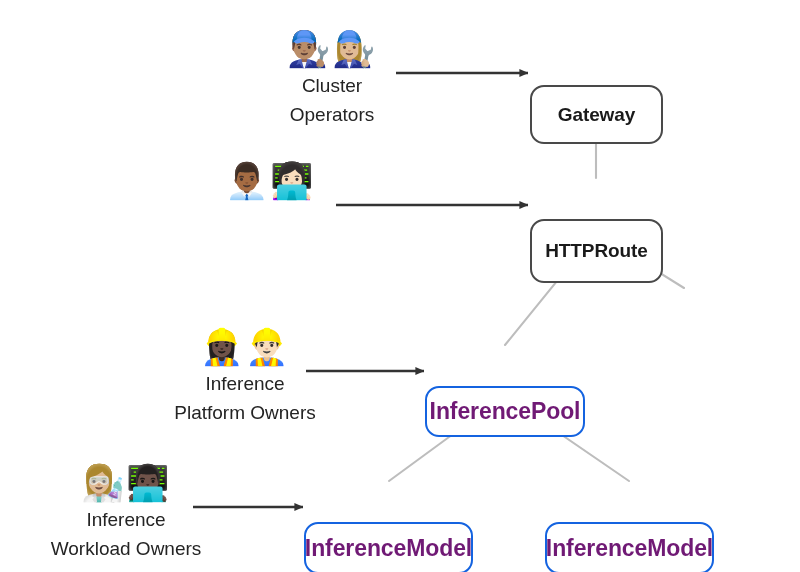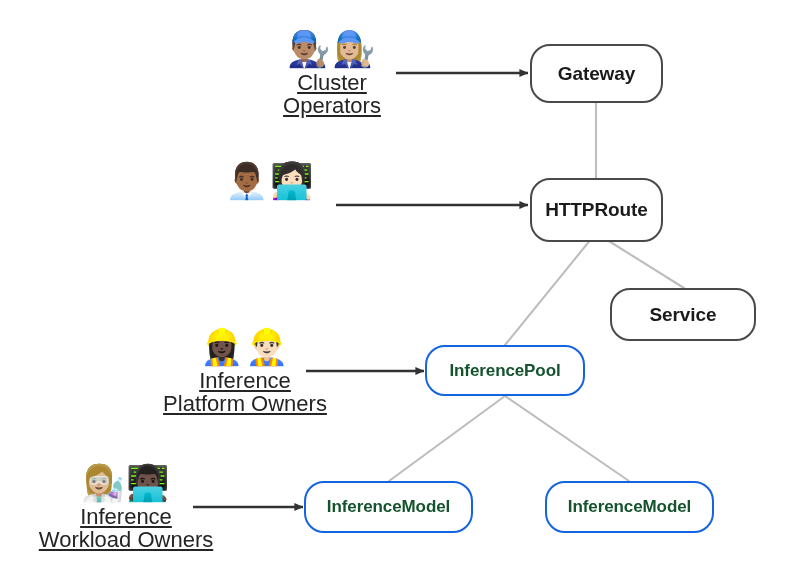--- a/index.html
+++ b/index.html
@@ -29,35 +29,36 @@
   }
 
   
   .node {
     position: absolute;
     box-sizing: border-box;
     display: flex;
     align-items: center;
     justify-content: center;
     background: #ffffff;
-    border-radius: 20px;
+    border-radius: 14px;
     font-weight: bold;
     letter-spacing: -0.1px;
     white-space: nowrap;
     z-index: 3;
+    margin-top: 41px;
   }
   .node.gw {
     border: 2px solid #494949;
     color: #1a1a1a;
     font-size: 19px;
   }
   .node.inf {
     border: 2.4px solid #1463e0;
-    color: #14532d;
-    font-size: 17px;
+    color: #701a75;
+    font-size: 23px;
   }
 
   
   .persona {
     position: absolute;
     display: flex;
     flex-direction: column;
     align-items: center;
     z-index: 3;
   }
@@ -65,25 +66,24 @@
     font-family: "DejaVu Sans", sans-serif;
     font-size: 35px;
     line-height: 42px;
     letter-spacing: 1px;
     white-space: nowrap;
     user-select: none;
   }
   .persona-label {
     margin-top: 1px;
     text-align: center;
-    font-size: 22px;
-    line-height: 23px;
+    font-size: 19px;
+    line-height: 29px;
     color: #242424;
     white-space: pre-line;
-    text-decoration: underline;
   }
 </style>
 </head>
 <body>
 
 <div id="diagram">
 
   <svg id="edges" viewBox="0 0 800 572" width="800" height="572" aria-hidden="true">
     <defs>
       <marker id="arrowhead" markerWidth="9" markerHeight="8" refX="8.6" refY="4" orient="auto" markerUnits="userSpaceOnUse">
@@ -130,23 +130,20 @@
   </div>
 
   <div class="node gw" style="left:530px; top:44px; width:133px; height:59px;">
     <span>Gateway</span>
   </div>
 
   <div class="node gw" style="left:530px; top:178px; width:133px; height:64px;">
     <span>HTTPRoute</span>
   </div>
 
-  <div class="node gw" style="left:610px; top:288px; width:146px; height:53px;">
-    <span>Service</span>
-  </div>
 
   <div class="node inf" style="left:425px; top:345px; width:160px; height:51px;">
     <span>InferencePool</span>
   </div>
 
   <div class="node inf" style="left:304px; top:481px; width:169px; height:52px;">
     <span>InferenceModel</span>
   </div>
 
   <div class="node inf" style="left:545px; top:481px; width:169px; height:52px;">

